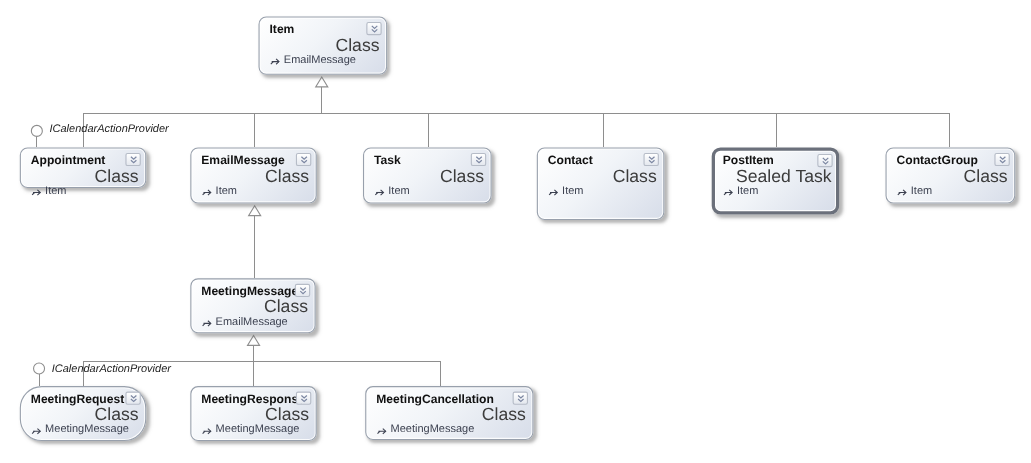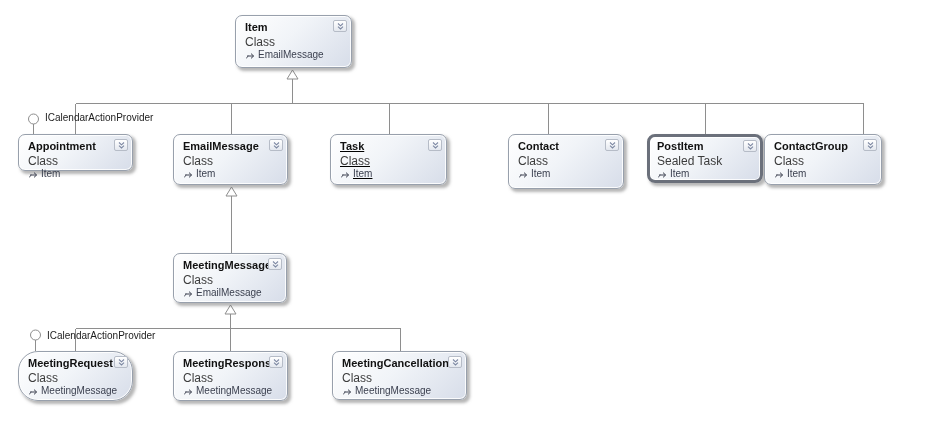--- a/index.html
+++ b/index.html
@@ -12,32 +12,32 @@
     position:absolute;box-sizing:border-box;
     border:1px solid #98a0ac;border-radius:7px;
     background:linear-gradient(135deg,#ffffff 0%,#f1f4f8 45%,#d7dde9 100%);
     box-shadow:2.5px 2.5px 3px rgba(110,110,110,.5), inset 0 0 0 1px rgba(255,255,255,.85);
     padding:5px 6px 0 9px;cursor:default;
   }
   .node.sealed{
     border:3px solid #6b707b;border-radius:8px;padding:3px 4px 0 7px;
   }
   .node-title{font-size:11px;font-weight:bold;color:#111111;white-space:nowrap;line-height:13px;}
-  .node-kind{font-size:12px;color:#3c3c3c;margin-top:2px;line-height:12px;}
+  .node-kind{font-size:16px;color:#3c3c3c;margin-top:2px;line-height:12px;text-align:right;}
   .node-base{font-size:10px;color:#3c4150;margin-top:1px;line-height:12px;display:flex;align-items:center;gap:3px;white-space:nowrap;}
   .base-arrow-ic{display:inline-flex;flex:0 0 auto;}
   .collapse-btn{
     position:absolute;top:4px;right:4px;width:14px;height:12px;padding:0;
     border:1px solid #b6bcc7;border-radius:2px;
     background:linear-gradient(#ffffff,#e4e8ef);
     display:flex;align-items:center;justify-content:center;cursor:pointer;
   }
   .node.sealed .collapse-btn{top:3px;right:3px;}
   .iface-label{
-    position:absolute;font-size:10px;color:#1c1c1c;white-space:nowrap;line-height:11px;
+    position:absolute;font-size:10px;color:#1c1c1c;white-space:nowrap;line-height:11px;font-style:italic;
   }
 </style>
 </head>
 <body>
 
 <div id="canvas">
 
   <svg id="connector-layer" width="937" height="421" viewBox="0 0 937 421" shape-rendering="crispEdges">
     <g stroke="#8e8e8e" stroke-width="1" fill="none">
 
@@ -129,84 +129,84 @@
           <svg width="10" height="9" viewBox="0 0 10 9" fill="none" stroke="#3c4150" stroke-width="1">
             <path d="M1.2 7.2 L3.4 5"></path>
             <path d="M2 5 L8.5 5"></path>
             <path d="M6 2.6 L8.6 5 L6 7.4"></path>
           </svg>
         </span>
         <span>Item</span>
       </div>
   </div>
 
-  <div class="node" style="left:330px;top:134px;width:117px;height:51px;text-decoration:underline;">
+  <div class="node" style="left:330px;top:134px;width:117px;height:51px;">
     <div class="node-title">Task</div>
     <button class="collapse-btn">
         <svg width="9" height="9" viewBox="0 0 9 9" fill="none" stroke="#7c87a2" stroke-width="1.1">
           <path d="M2 1.5 L4.5 3.8 L7 1.5"></path>
           <path d="M2 4.7 L4.5 7 L7 4.7"></path>
         </svg>
       </button>
     <div class="node-kind">Class</div>
     <div class="node-base">
         <span class="base-arrow-ic">
           <svg width="10" height="9" viewBox="0 0 10 9" fill="none" stroke="#3c4150" stroke-width="1">
             <path d="M1.2 7.2 L3.4 5"></path>
             <path d="M2 5 L8.5 5"></path>
             <path d="M6 2.6 L8.6 5 L6 7.4"></path>
           </svg>
         </span>
         <span>Item</span>
       </div>
   </div>
 
-  <div class="node" style="left:508px;top:134px;width:116px;height:55px;">
+  <div class="node" style="left:488px;top:134px;width:116px;height:66px;">
     <div class="node-title">Contact</div>
     <button class="collapse-btn">
         <svg width="9" height="9" viewBox="0 0 9 9" fill="none" stroke="#7c87a2" stroke-width="1.1">
           <path d="M2 1.5 L4.5 3.8 L7 1.5"></path>
           <path d="M2 4.7 L4.5 7 L7 4.7"></path>
         </svg>
       </button>
     <div class="node-kind">Class</div>
     <div class="node-base">
         <span class="base-arrow-ic">
           <svg width="10" height="9" viewBox="0 0 10 9" fill="none" stroke="#3c4150" stroke-width="1">
             <path d="M1.2 7.2 L3.4 5"></path>
             <path d="M2 5 L8.5 5"></path>
             <path d="M6 2.6 L8.6 5 L6 7.4"></path>
           </svg>
         </span>
         <span>Item</span>
       </div>
   </div>
 
-  <div class="node sealed" style="left:647px;top:134px;width:116px;height:49px;">
+  <div class="node sealed" style="left:647px;top:134px;width:116px;height:61px;">
     <div class="node-title">PostItem</div>
     <button class="collapse-btn">
         <svg width="9" height="9" viewBox="0 0 9 9" fill="none" stroke="#7c87a2" stroke-width="1.1">
           <path d="M2 1.5 L4.5 3.8 L7 1.5"></path>
           <path d="M2 4.7 L4.5 7 L7 4.7"></path>
         </svg>
       </button>
     <div class="node-kind">Sealed Task</div>
     <div class="node-base">
         <span class="base-arrow-ic">
           <svg width="10" height="9" viewBox="0 0 10 9" fill="none" stroke="#3c4150" stroke-width="1">
             <path d="M1.2 7.2 L3.4 5"></path>
             <path d="M2 5 L8.5 5"></path>
             <path d="M6 2.6 L8.6 5 L6 7.4"></path>
           </svg>
         </span>
         <span>Item</span>
       </div>
   </div>
 
-  <div class="node" style="left:764px;top:134px;width:118px;height:51px;">
+  <div class="node" style="left:805px;top:134px;width:118px;height:51px;">
     <div class="node-title">ContactGroup</div>
     <button class="collapse-btn">
         <svg width="9" height="9" viewBox="0 0 9 9" fill="none" stroke="#7c87a2" stroke-width="1.1">
           <path d="M2 1.5 L4.5 3.8 L7 1.5"></path>
           <path d="M2 4.7 L4.5 7 L7 4.7"></path>
         </svg>
       </button>
     <div class="node-kind">Class</div>
     <div class="node-base">
         <span class="base-arrow-ic">
@@ -276,21 +276,21 @@
           <svg width="10" height="9" viewBox="0 0 10 9" fill="none" stroke="#3c4150" stroke-width="1">
             <path d="M1.2 7.2 L3.4 5"></path>
             <path d="M2 5 L8.5 5"></path>
             <path d="M6 2.6 L8.6 5 L6 7.4"></path>
           </svg>
         </span>
         <span>MeetingMessage</span>
       </div>
   </div>
 
-  <div class="node" style="left:332px;top:351px;width:135px;height:49px;">
+  <div class="node" style="left:332px;top:351px;width:153px;height:49px;">
     <div class="node-title">MeetingCancellation</div>
     <button class="collapse-btn">
         <svg width="9" height="9" viewBox="0 0 9 9" fill="none" stroke="#7c87a2" stroke-width="1.1">
           <path d="M2 1.5 L4.5 3.8 L7 1.5"></path>
           <path d="M2 4.7 L4.5 7 L7 4.7"></path>
         </svg>
       </button>
     <div class="node-kind">Class</div>
     <div class="node-base">
         <span class="base-arrow-ic">

